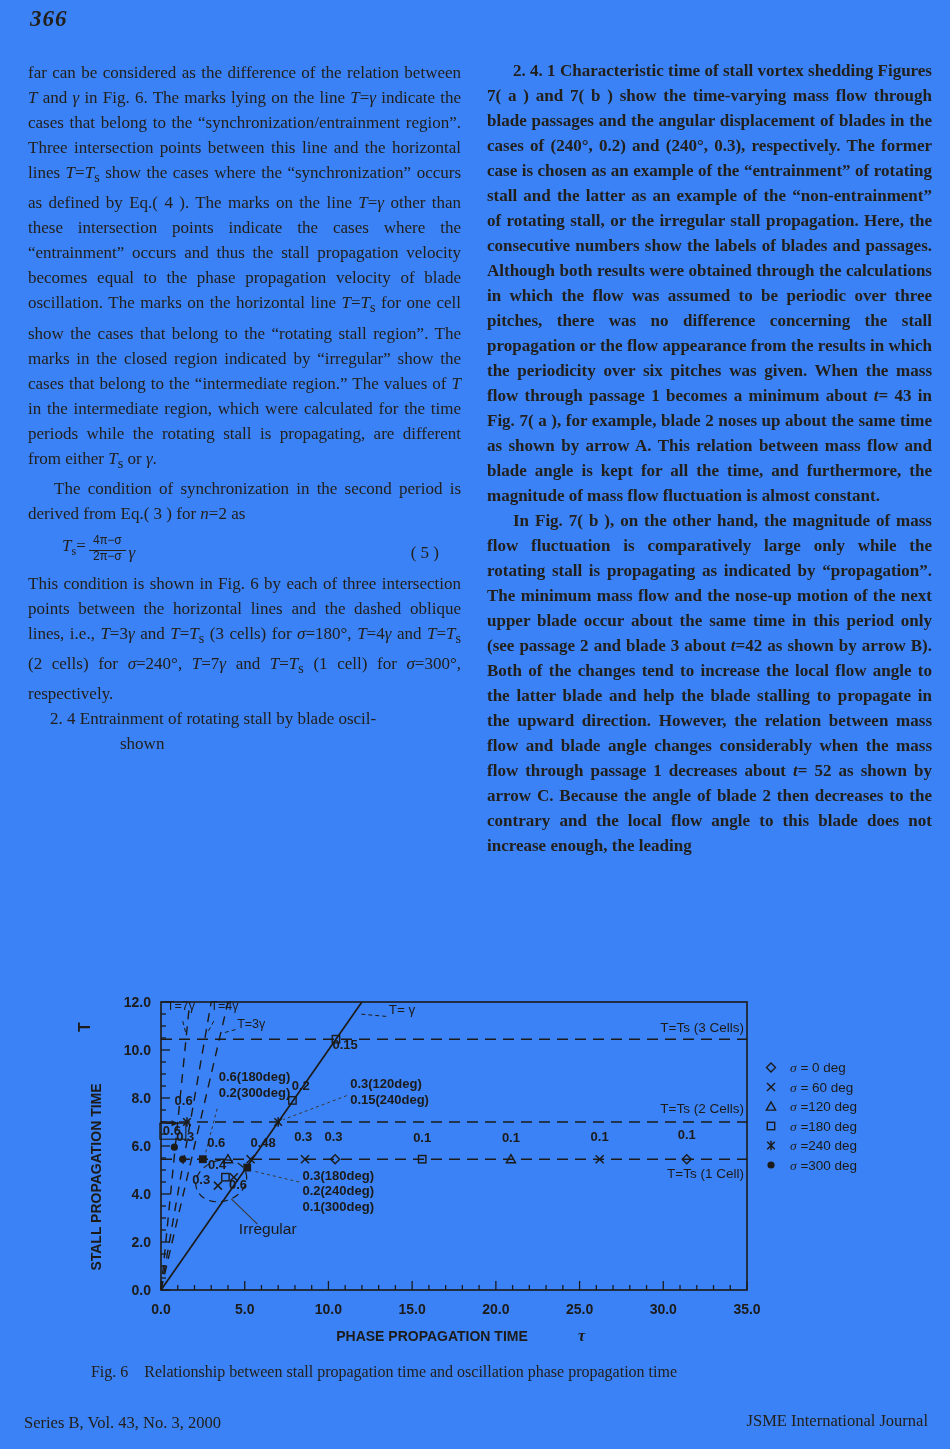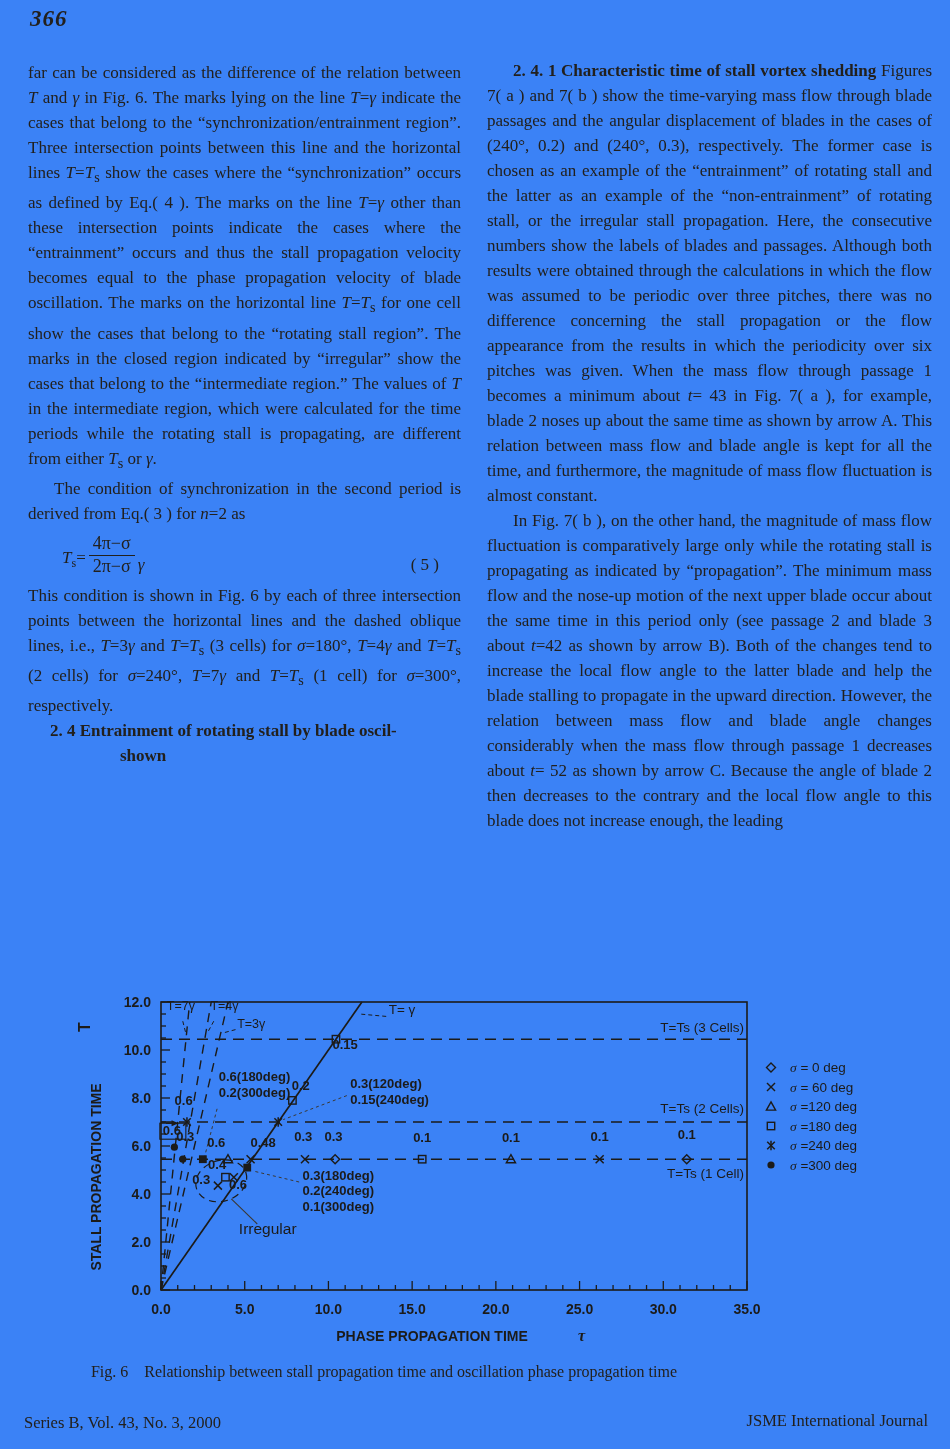--- a/index.html
+++ b/index.html
@@ -2,28 +2,28 @@
 <html><head>
 <meta charset="utf-8">
 <style>
   html,body{margin:0;padding:0;background:#888;}
   .page{position:relative;width:950px;height:1449px;background:#3b82f6;overflow:hidden;
         font-family:"Liberation Serif","DejaVu Serif",serif;color:#22201d;}
   .page-number{position:absolute;left:30px;top:6px;font-size:23px;font-weight:bold;font-style:italic;
         letter-spacing:1px;}
   .col{position:absolute;top:60px;font-size:17px;line-height:25px;text-align:justify;}
   .col-left{left:28px;width:433px;}
-  .col-right{left:487px;top:58px;width:445px;}
+  .col-right{left:487px;top:58px;width:445px;font-weight:bold;}
   .col p{margin:0;}
   .indent{text-indent:26px;}
-  .section-heading{font-weight:bold;margin:0;padding-left:92px;text-indent:-70px;}
+  .section-heading{font-weight:normal;margin:0;padding-left:92px;text-indent:-70px;}
   .eq-row{display:flex;align-items:flex-end;margin:7px 0 6px 0;padding-left:34px;font-size:17px;}
   .eq-lhs i{font-size:17px;}
   .eq-lhs sub{font-size:12px;}
-  .frac{display:inline-flex;flex-direction:column;text-align:center;margin:0 3px;font-size:18px;line-height:1.15;}
+  .frac{display:inline-flex;flex-direction:column;text-align:center;margin:0 3px;font-size:12px;line-height:1.15;font-family:Liberation Mono, monospace;}
   .frac .num{border-bottom:1.3px solid #22201d;padding:0 4px 1px 4px;}
   .frac .den{padding:0 4px;}
   .eq-number{margin-left:auto;margin-right:22px;}
   .figure-caption{position:absolute;top:1363px;left:0;width:768px;text-align:center;font-size:16px;}
   .figure-caption .cap-label{margin-right:16px;}
   .footer{position:absolute;top:1413px;left:0;width:950px;font-size:16.5px;}
   .footer-left{position:absolute;left:24px;top:0;}
   .footer-right{position:absolute;right:22px;top:-2px;}
   svg text{fill:#1c1b19;}
   .chart-wrap{position:absolute;left:0;top:985px;}

